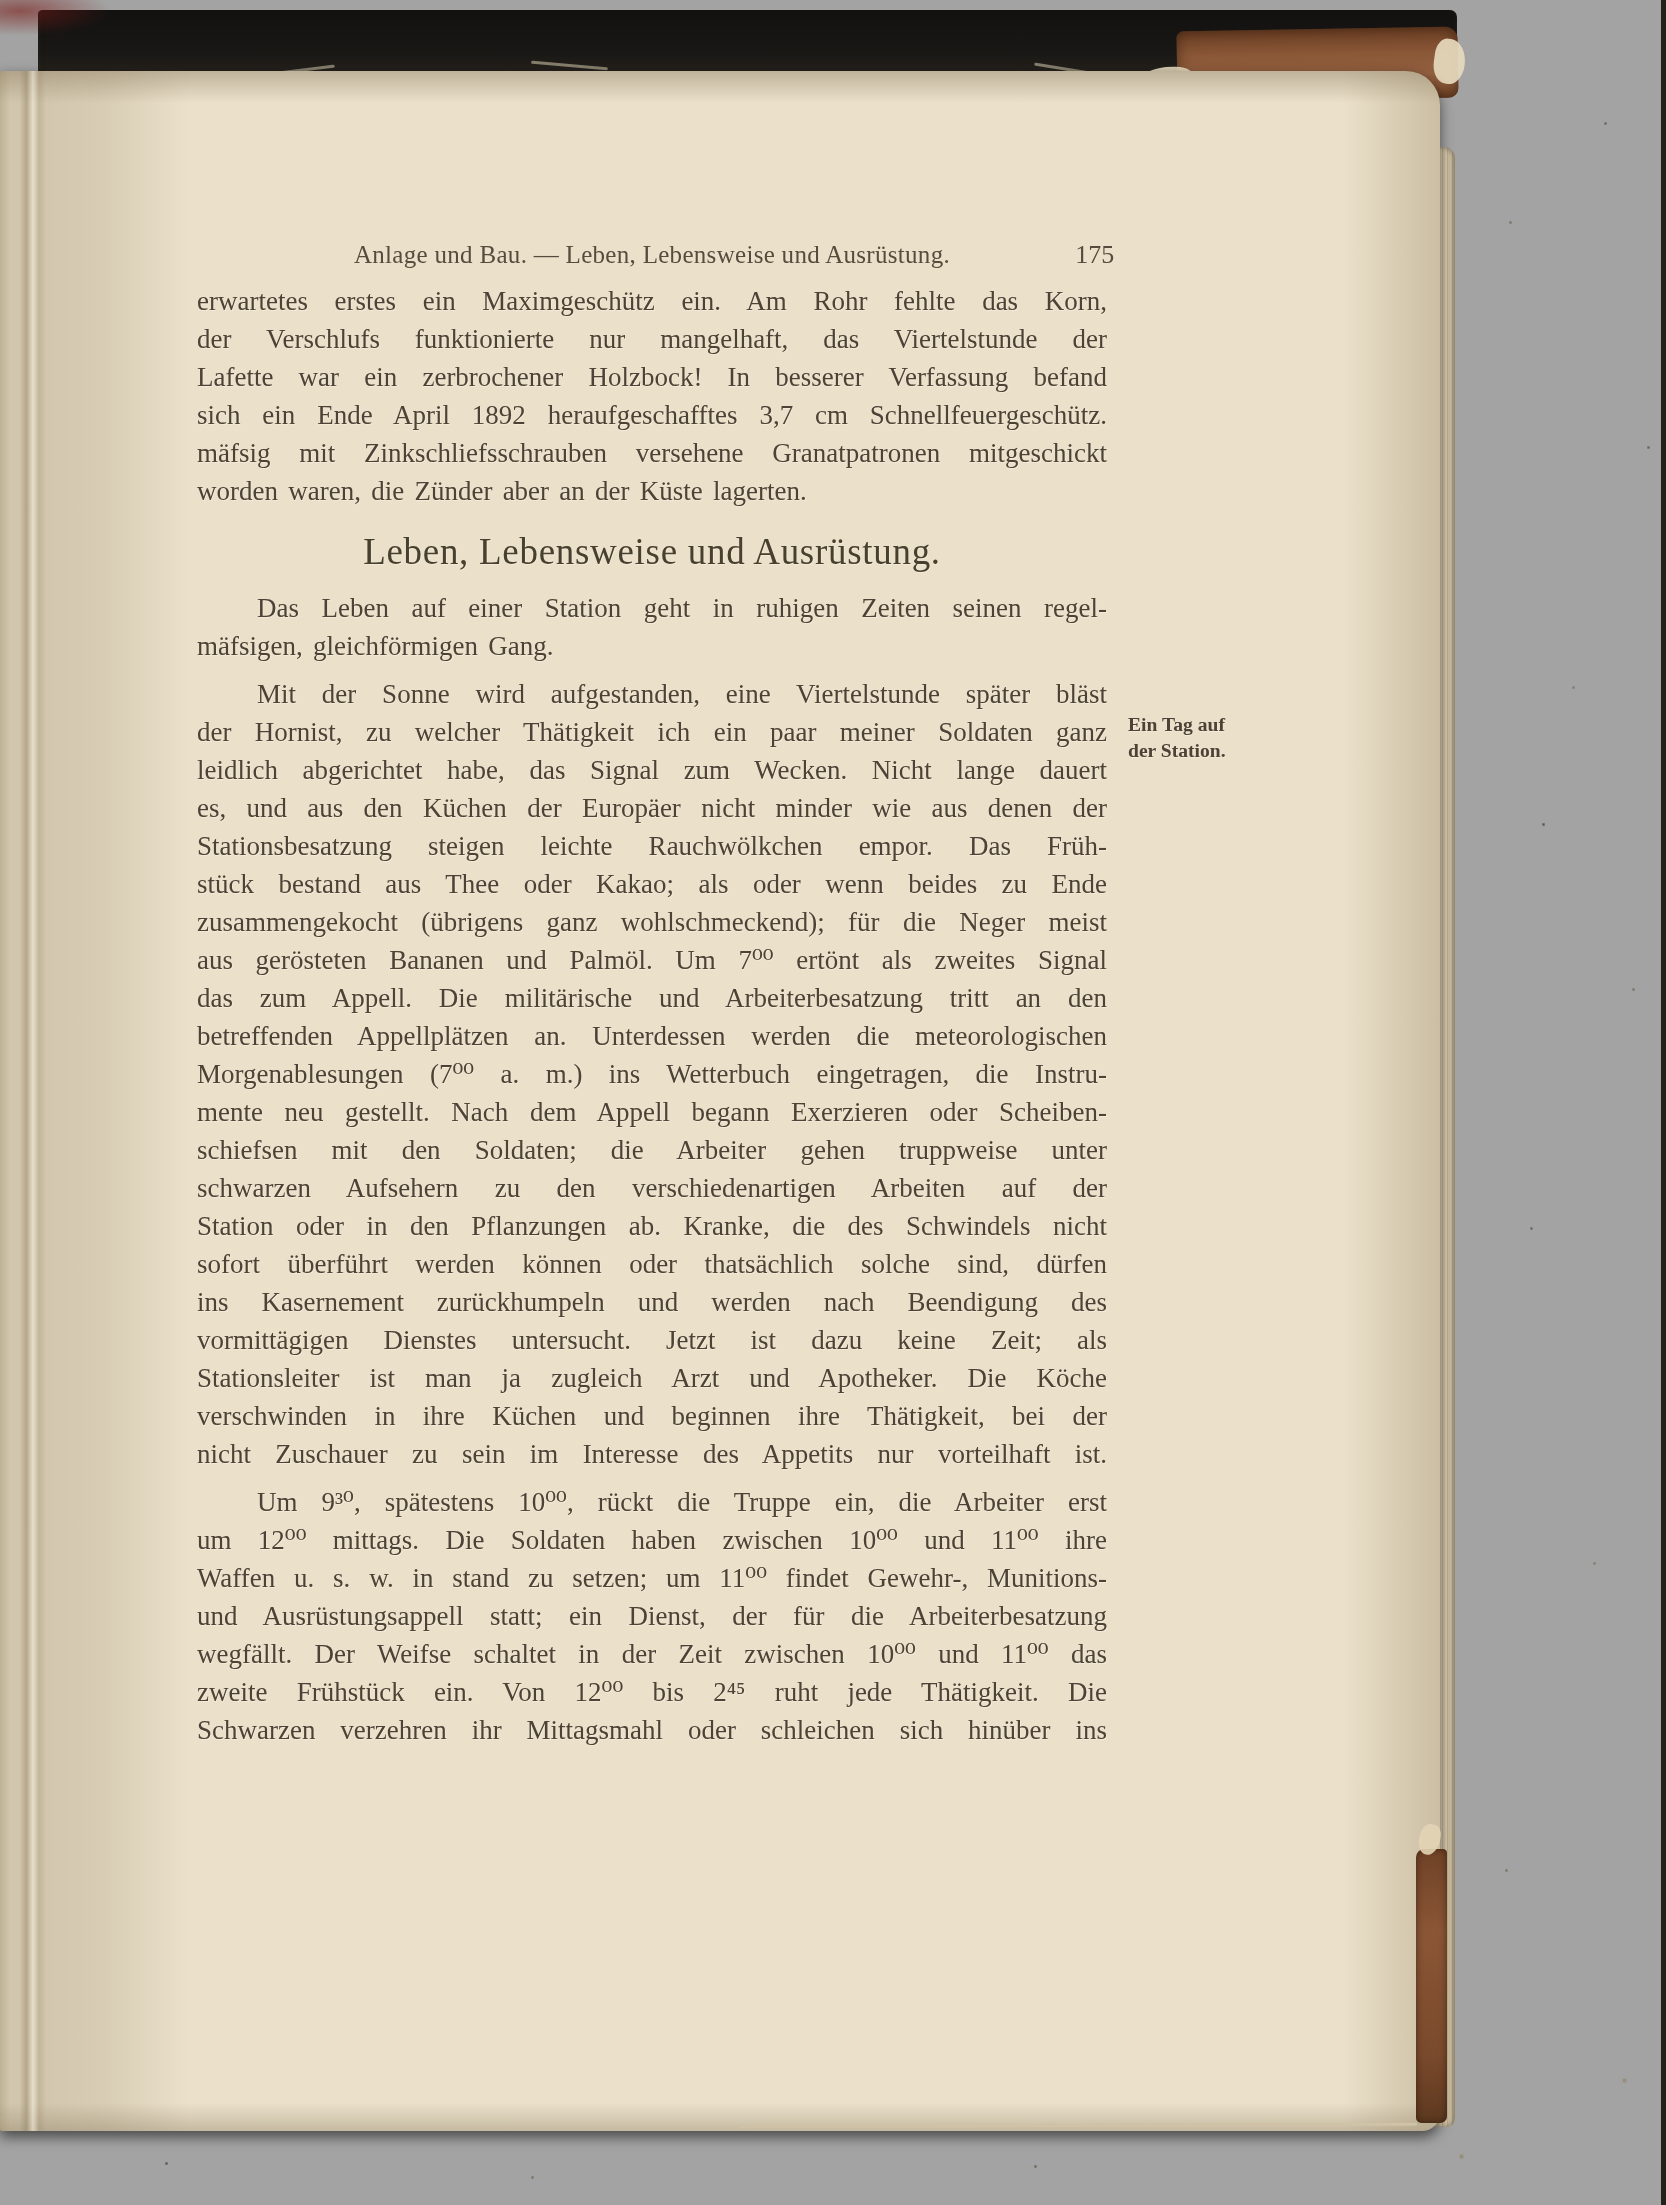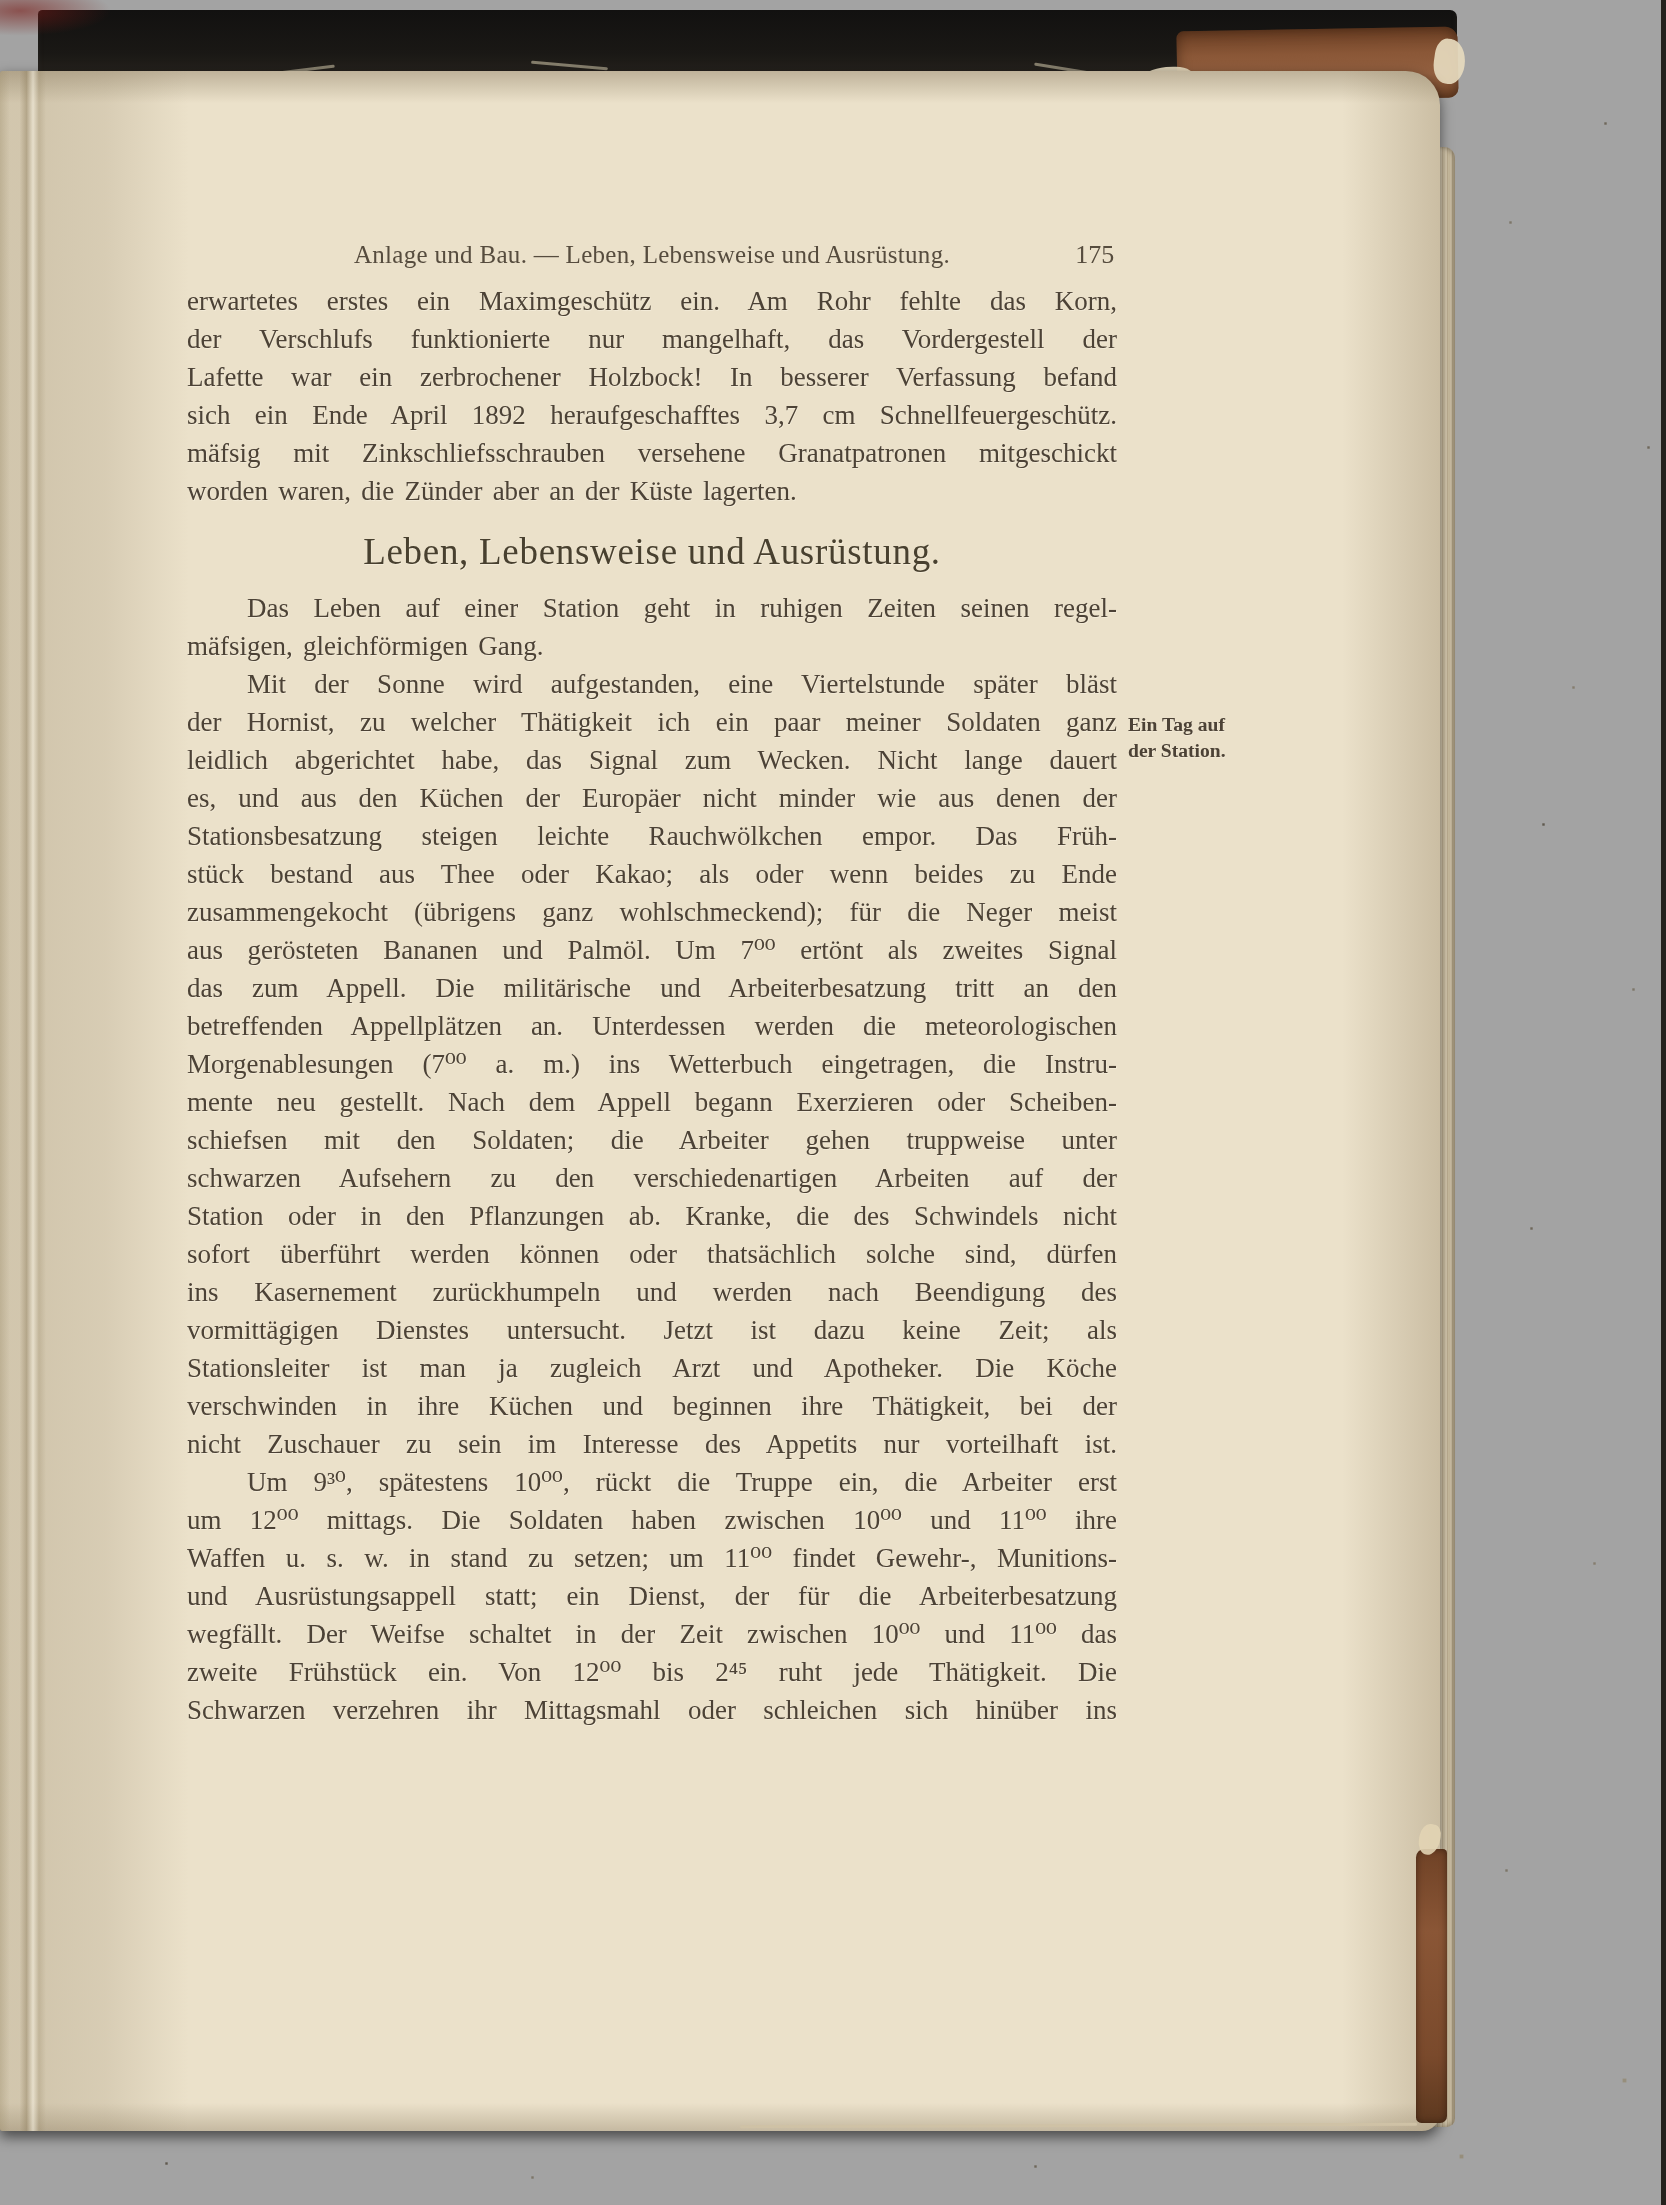--- a/index.html
+++ b/index.html
@@ -76,21 +76,21 @@
       1648px 447px 0 0.7px #6e675a, 1543px 824px 0 0.7px #5f594e;
   }
   
   .text-col {
     position:absolute; left:187px; top:235px; width:930px; z-index:7;
     color:#4c4236;
   }
   .hdr { position:relative; height:39px; line-height:39px; font-size:25px; color:#564c3e; }
   .hdr .title { text-align:center; letter-spacing:0.3px; }
   .hdr .pnum { position:absolute; right:2.8px; top:0; font-size:26px; }
-  .para { margin:0; }
+  .para { margin:10px; }
   .p1 { margin-top:8.4px; }
   .ln {
     height:38px; line-height:38px; font-size:27px; overflow:hidden;
     text-align:justify; text-align-last:justify;
     text-shadow:0.7px 0.8px 0 rgba(252,246,230,0.5);
   }
   .ln.short { text-align-last:left; word-spacing:3.5px; }
   .ln.ind { text-indent:60px; }
   .heading {
     margin:21px 0 15.4px; height:42px; line-height:42px; font-size:37px;
@@ -127,21 +127,21 @@
 
   <div class="text-col">
 
     <div class="hdr">
       <div class="title">Anlage und Bau. — Leben, Lebensweise und Ausrüstung.</div>
       <div class="pnum">175</div>
     </div>
 
     <div class="para p1">
       <div class="ln">erwartetes erstes ein Maximgeschütz ein. Am Rohr fehlte das Korn,</div>
-      <div class="ln">der Verschlufs funktionierte nur mangelhaft, das Vordergestell der</div>
+      <div class="ln">der Verschlufs funktionierte nur mangelhaft, das Viertelstunde der</div>
       <div class="ln">Lafette war ein zerbrochener Holzbock! In besserer Verfassung befand</div>
       <div class="ln">sich ein Ende April 1892 heraufgeschafftes 3,7 cm Schnellfeuergeschütz.</div>
       <div class="ln">mäfsig mit Zinkschliefsschrauben versehene Granatpatronen mitgeschickt</div>
       <div class="ln short">worden waren, die Zünder aber an der Küste lagerten.</div>
     </div>
 
     <div class="heading">Leben, Lebensweise und Ausrüstung.</div>
 
     <div class="para">
       <div class="ln ind">Das Leben auf einer Station geht in ruhigen Zeiten seinen regel-</div>

